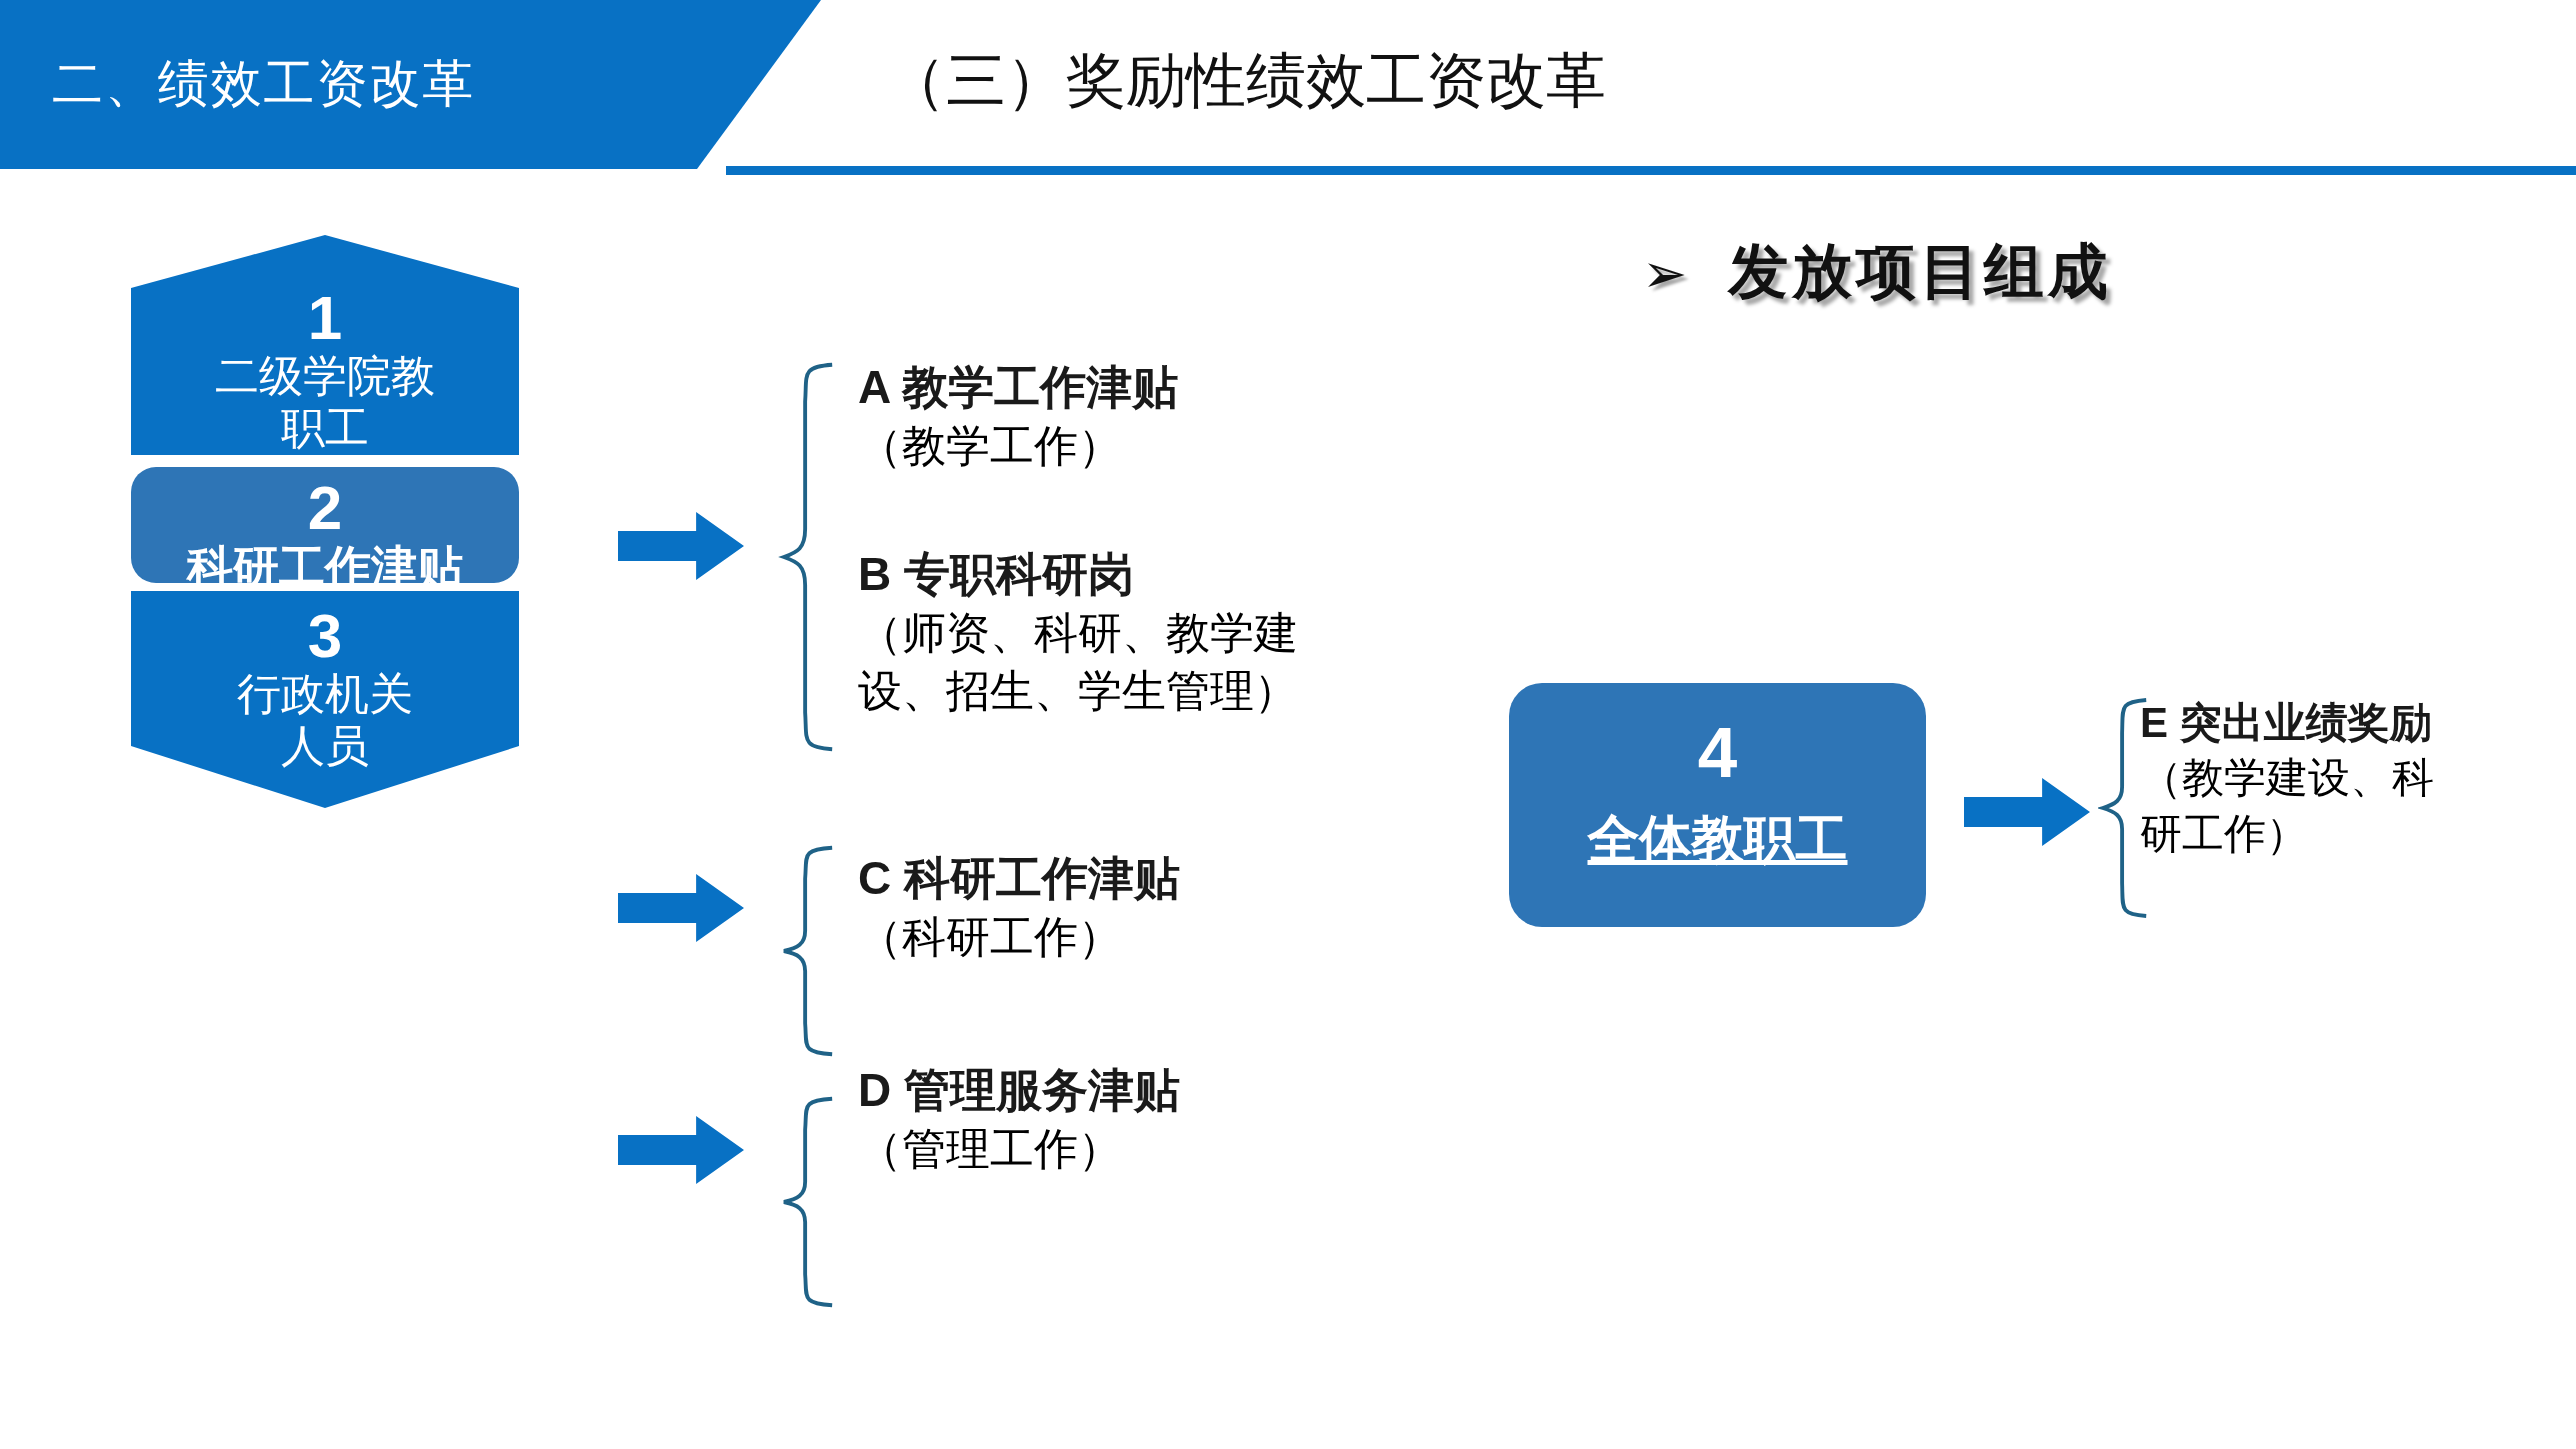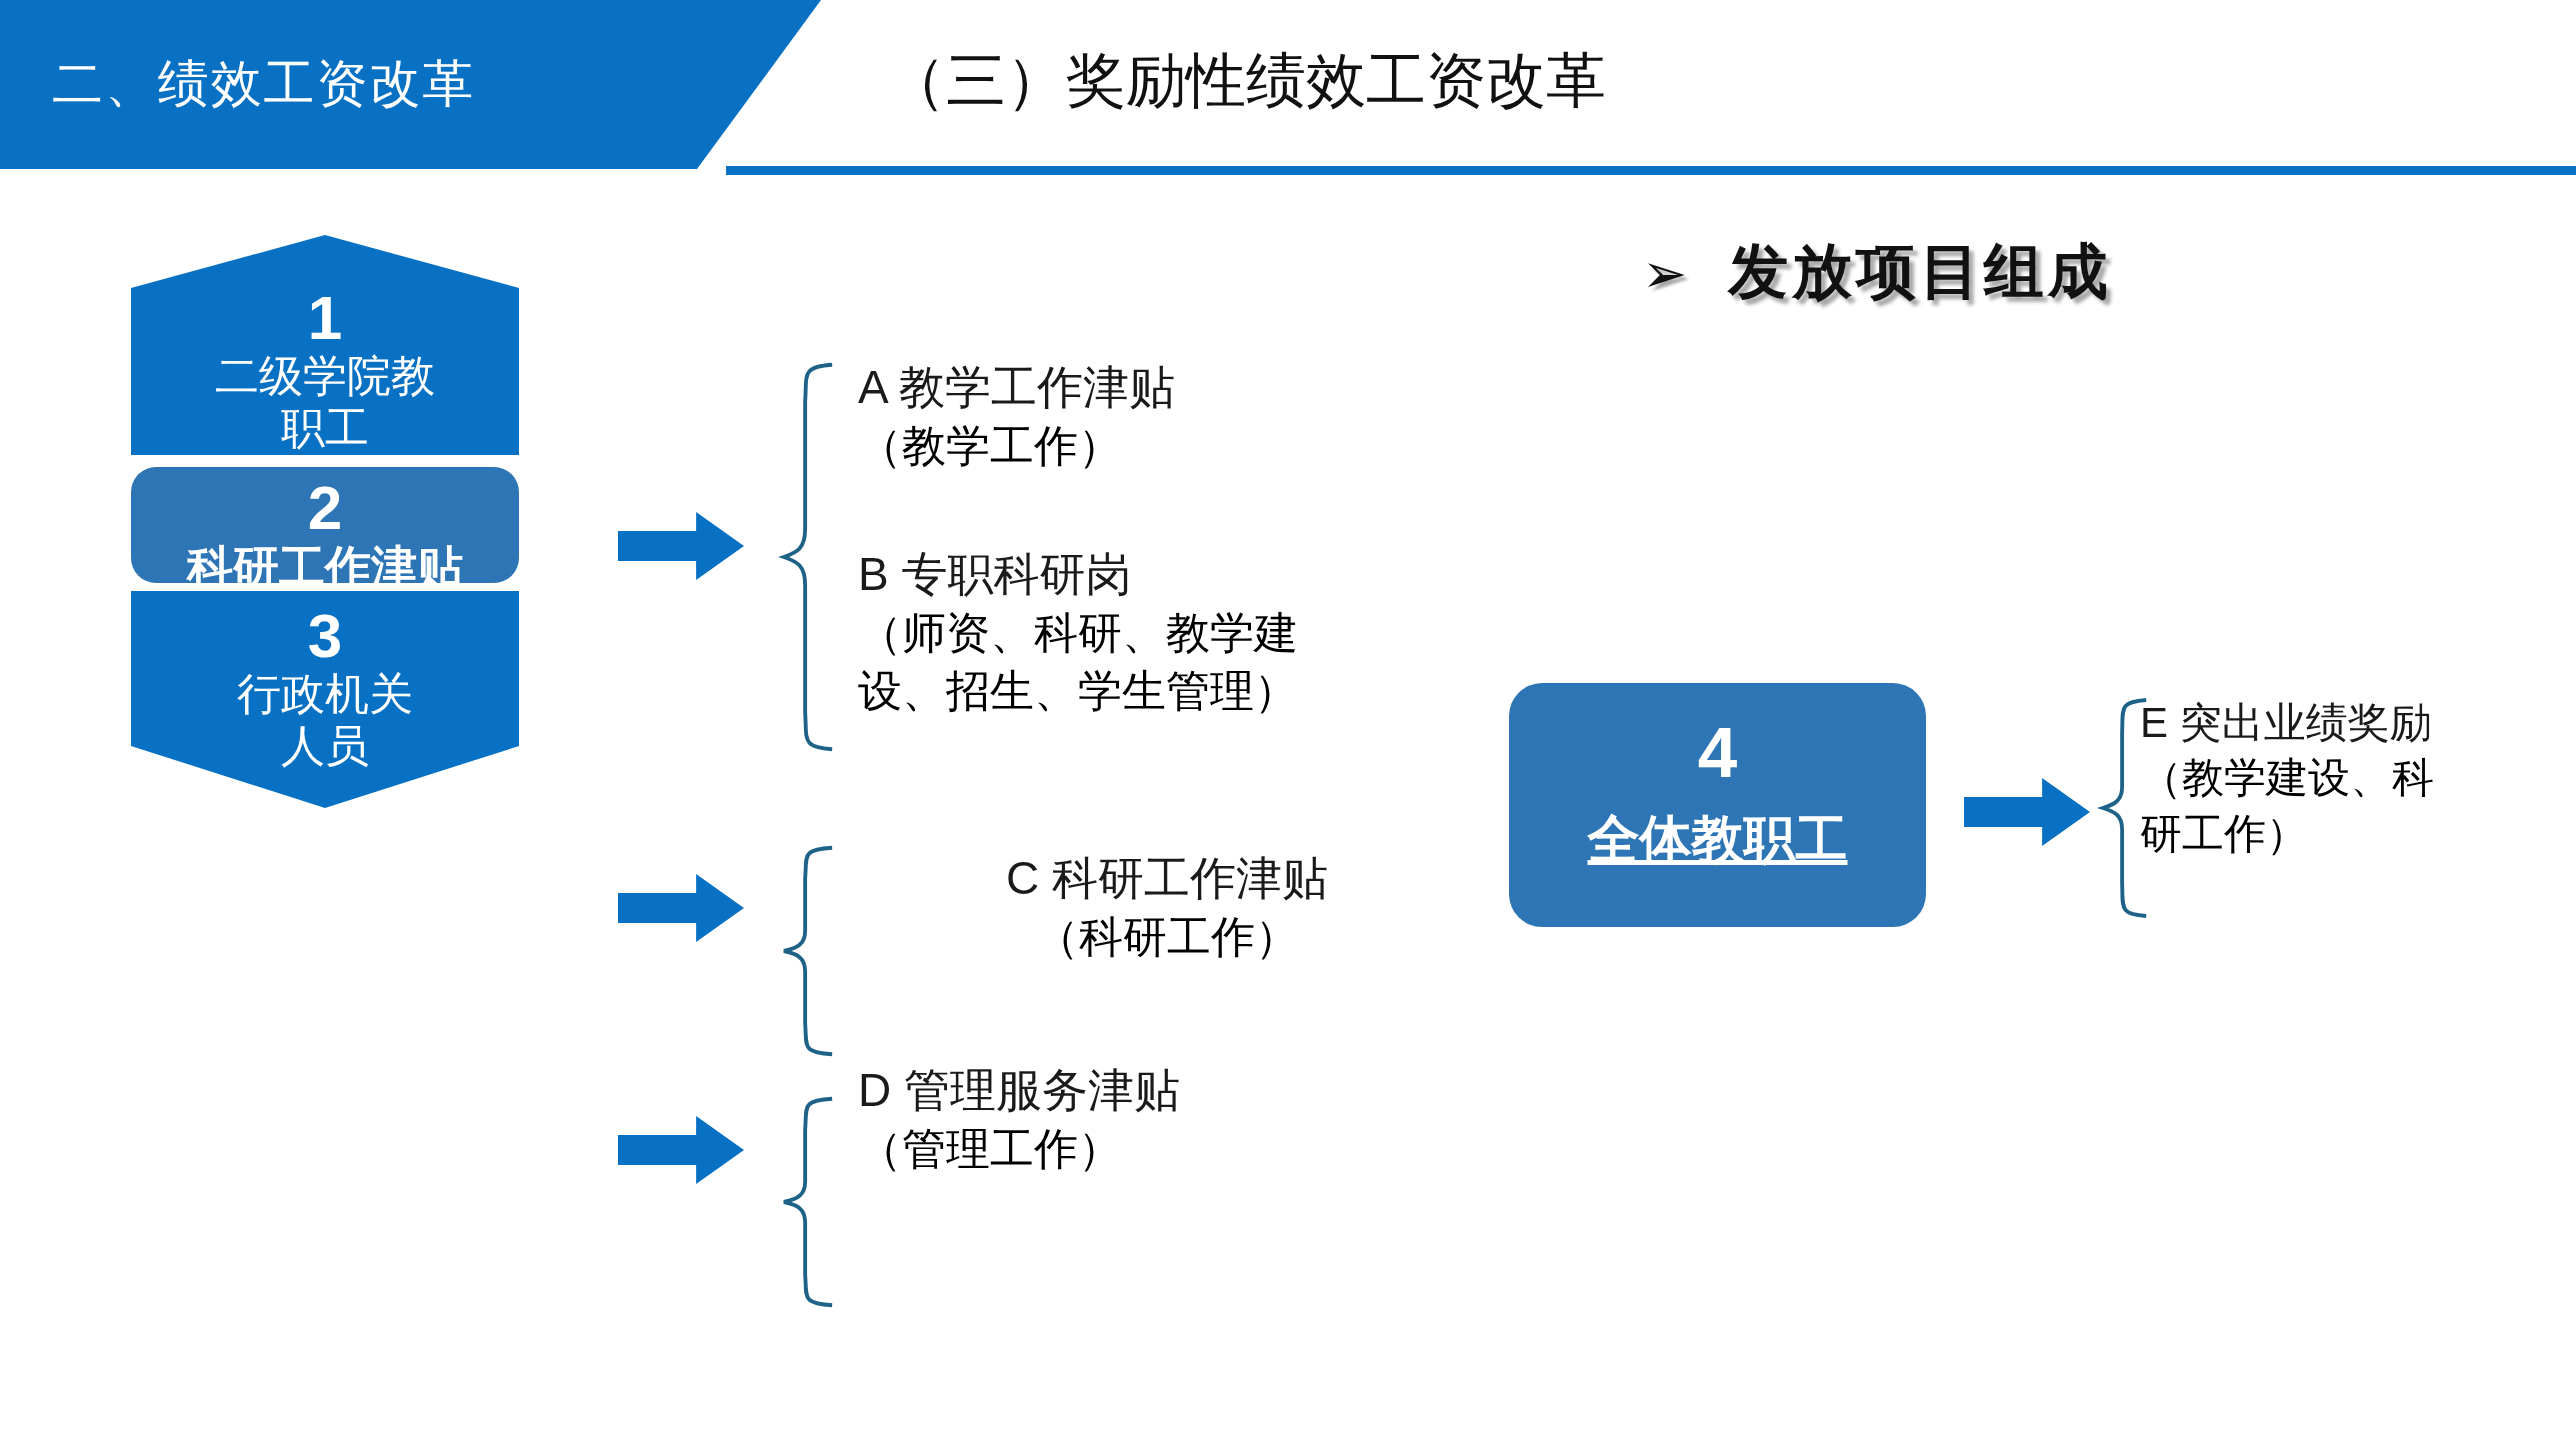--- a/index.html
+++ b/index.html
@@ -57,26 +57,26 @@
   .a1{left:618px;top:512px;width:126px;height:68px;}
   .a2{left:618px;top:874px;width:126px;height:68px;}
   .a3{left:618px;top:1116px;width:126px;height:68px;}
   .a4{left:1964px;top:778px;width:126px;height:68px;}
 
   
   .brace{position:absolute;}
 
   
   .item{position:absolute;}
-  .item .hd{font-size:46px;font-weight:normal;line-height:1.25;white-space:nowrap;color:#1a1a1a;}
+  .item .hd{font-size:46px;font-weight:bold;line-height:1.25;white-space:nowrap;color:#1a1a1a;}
   .item .sub{font-size:44px;font-weight:400;line-height:1.32;color:#000000;}
 
   .itemA{left:858px;top:359px;width:618px;}
   .itemB{left:858px;top:546px;width:618px;}
-  .itemC{left:858px;top:850px;width:618px;text-align:center;}
+  .itemC{left:858px;top:850px;width:618px;}
   .itemD{left:858px;top:1062px;width:618px;}
   .itemE{left:2140px;top:697px;width:454px;}
   .itemE .hd{font-size:42px;}
   .itemE .sub{font-size:42px;line-height:1.35;}
 
   
   .role4{
     position:absolute;left:1509px;top:683px;width:417px;height:244px;
     background:#2E75B6;border-radius:33px;color:#ffffff;text-align:center;
     padding-top:33px;box-sizing:border-box;

